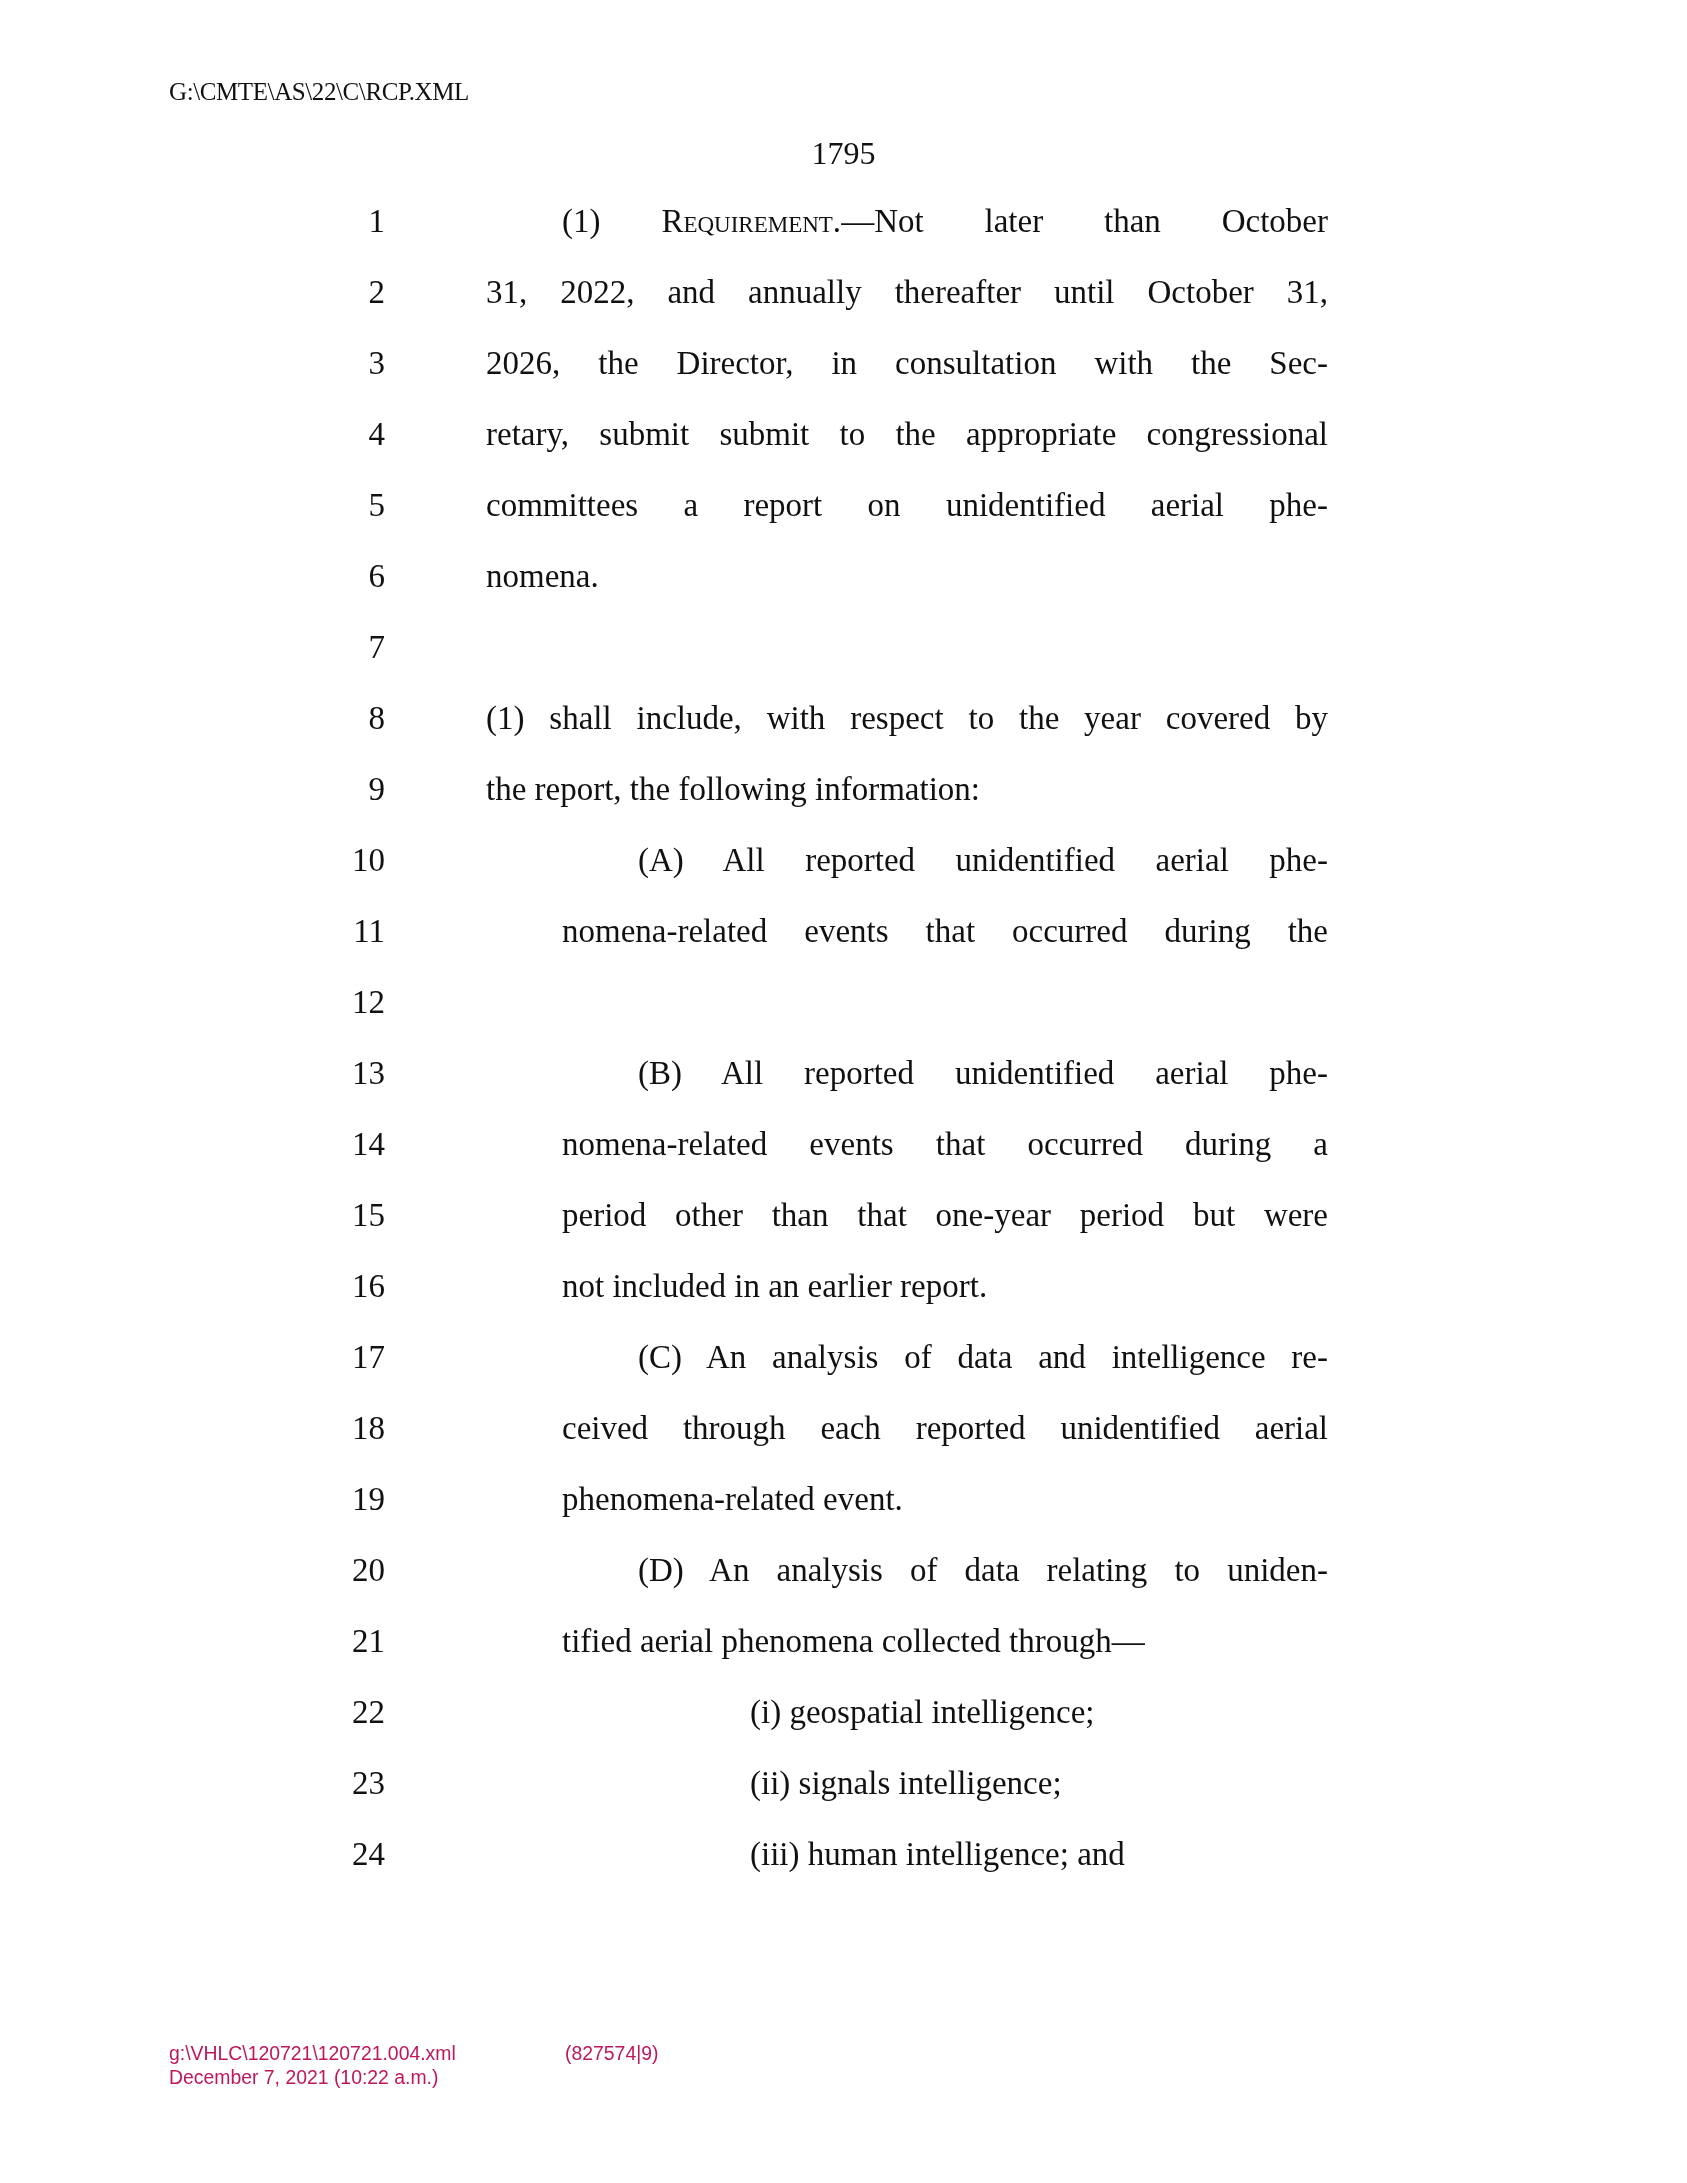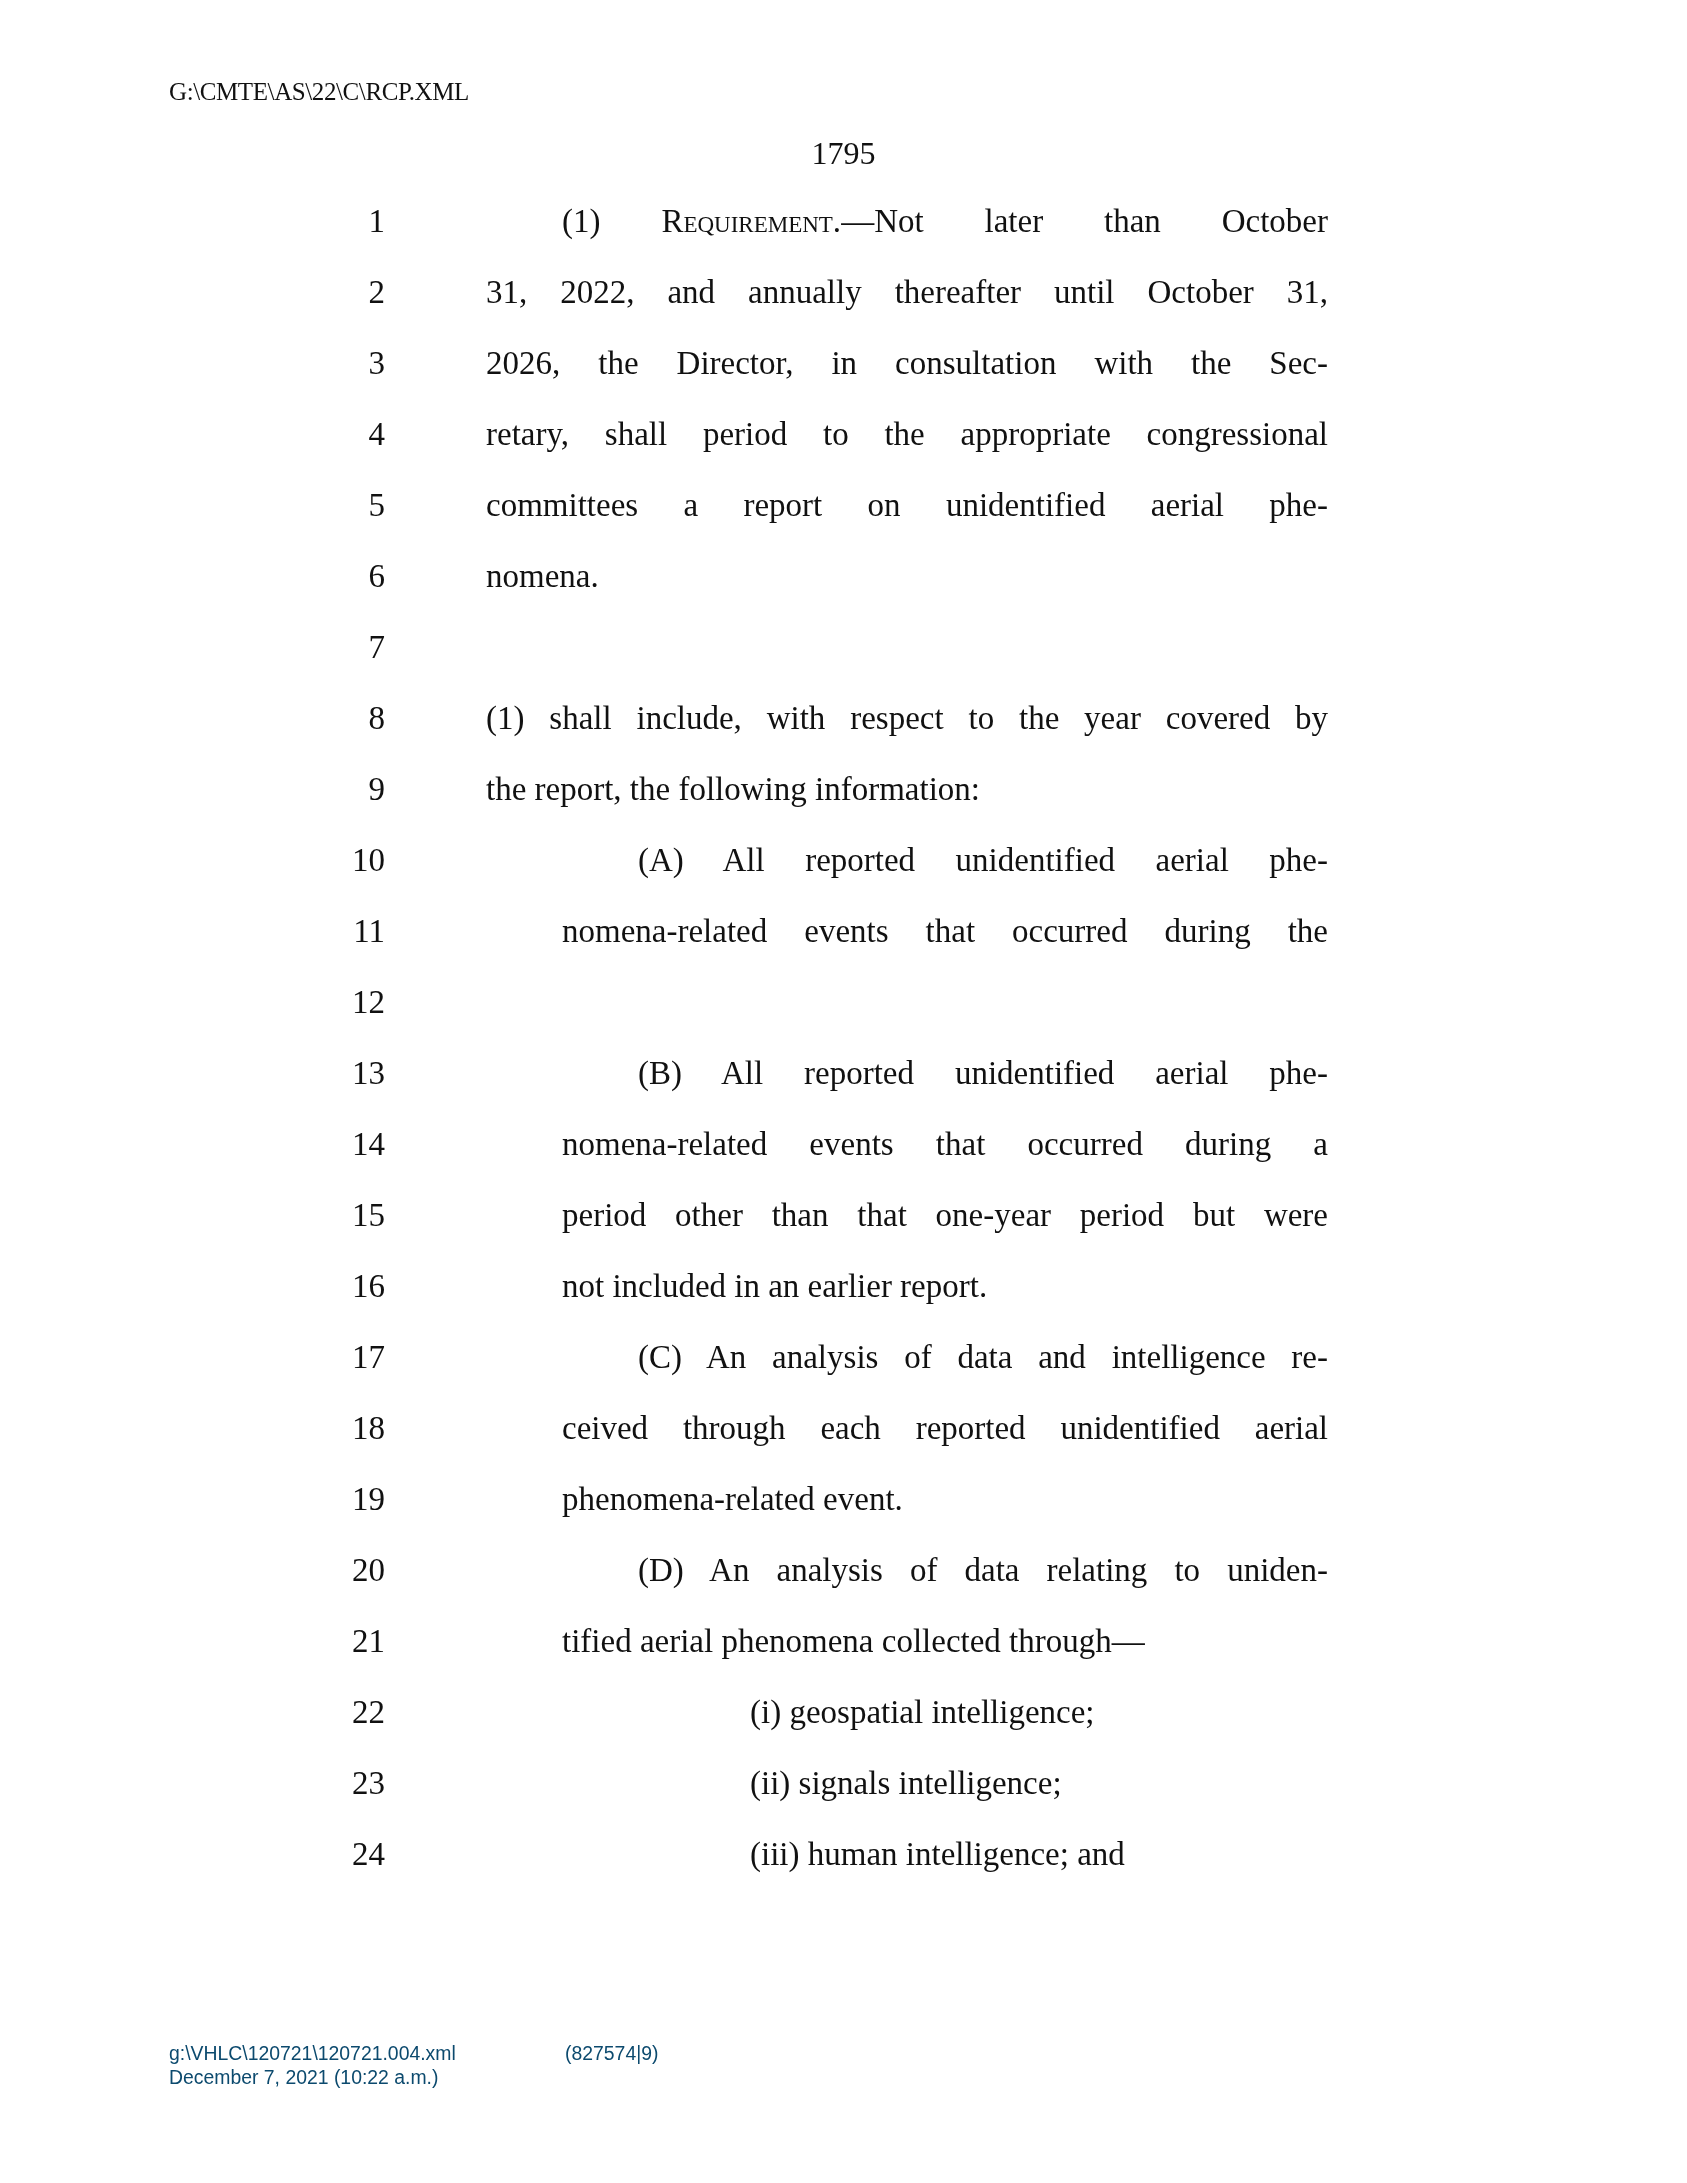--- a/index.html
+++ b/index.html
@@ -13,21 +13,21 @@
   .txt { position: absolute; left: 486px; width: 842px; top: 0; font-size: 33px; line-height: 59px;
          text-align: justify; text-align-last: justify; white-space: nowrap; }
   .txt.last { text-align-last: left; }
   .txt.ind0 { left: 486px; width: 842px; }
   .txt.ind1 { left: 562px; width: 766px; }
   .txt.first0 { left: 486px; padding-left: 76px; width: 766px; }
   .txt.first1 { left: 562px; padding-left: 76px; width: 690px; }
   .txt.first2 { left: 674px; padding-left: 76px; width: 614px; }
   .sc { font-variant: small-caps; }
   .footer { position: absolute; left: 169px; top: 2042px; font-family: "Liberation Sans", "DejaVu Sans", sans-serif;
-            font-size: 19.4px; line-height: 23.6px; color: #0c4a6e; }
+            font-size: 19.4px; line-height: 23.6px; color: #be185d; }
   .footer .row { display: flex; }
   .footer .file { width: 396px; }
 </style>
 </head>
 <body>
 
 <div class="hdr-path">G:\CMTE\AS\22\C\RCP.XML</div>
 <div class="page-num">1795</div>
 
 <div class="lines" id="lines">
@@ -38,21 +38,21 @@
     <div class="line">
       <span class="ln">2</span>
       <span class="txt ind0">31, 2022, and annually thereafter until October 31,</span>
     </div>
     <div class="line">
       <span class="ln">3</span>
       <span class="txt ind0">2026, the Director, in consultation with the Sec-</span>
     </div>
     <div class="line">
       <span class="ln">4</span>
-      <span class="txt ind0">retary, shall period to the appropriate congressional</span>
+      <span class="txt ind0">retary, submit submit to the appropriate congressional</span>
     </div>
     <div class="line">
       <span class="ln">5</span>
       <span class="txt ind0">committees a report on unidentified aerial phe-</span>
     </div>
     <div class="line">
       <span class="ln">6</span>
       <span class="txt ind0 last">nomena.</span>
     </div>
     <div class="line">

